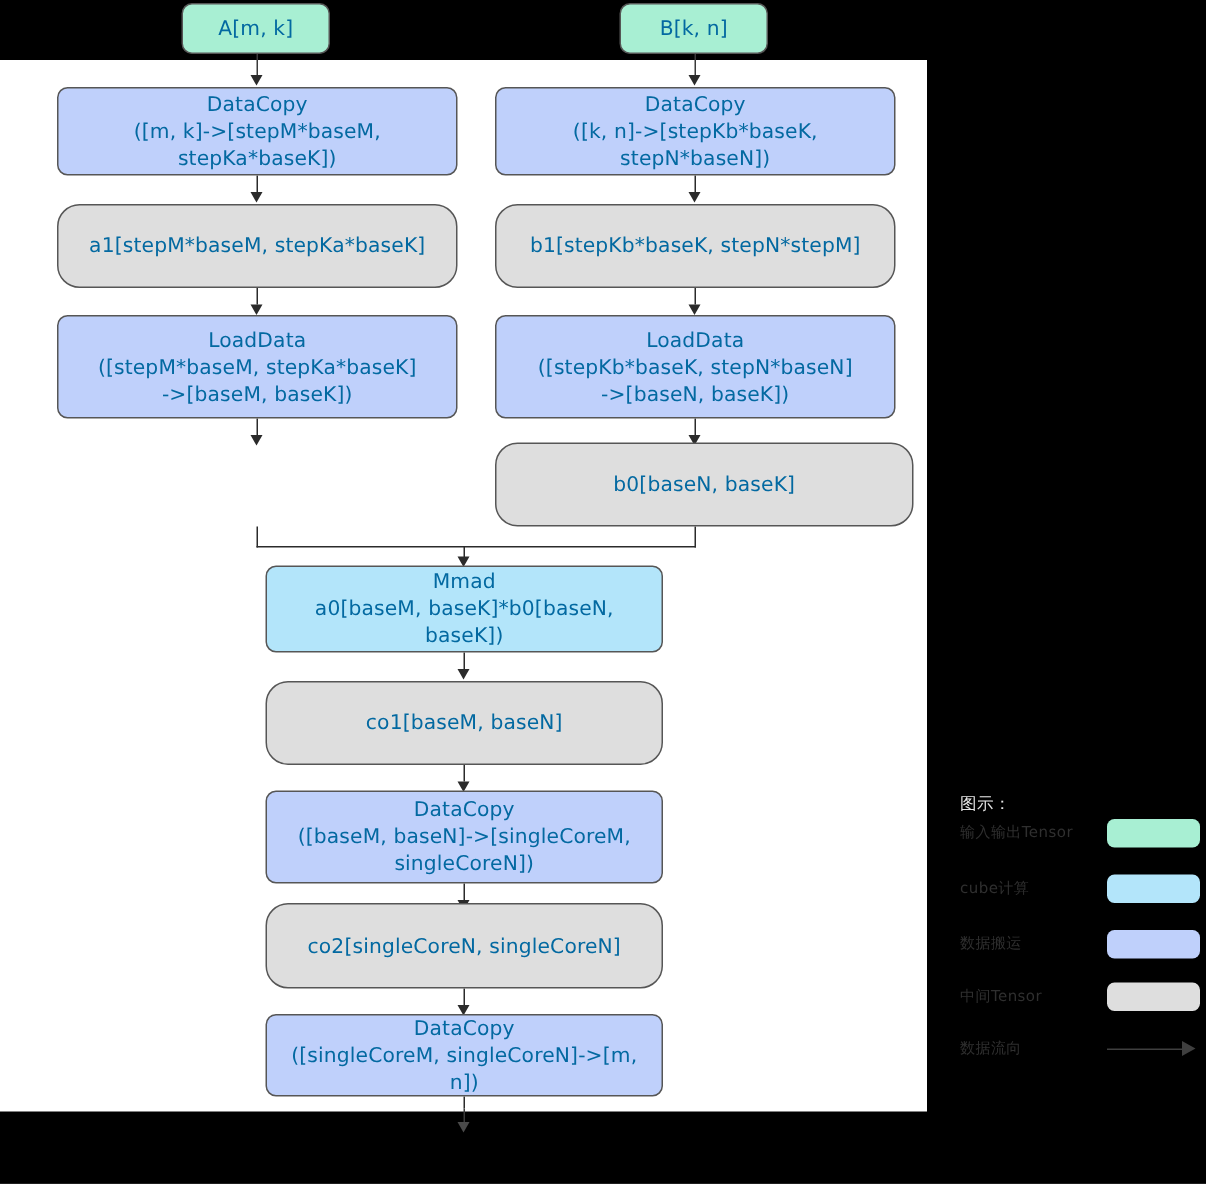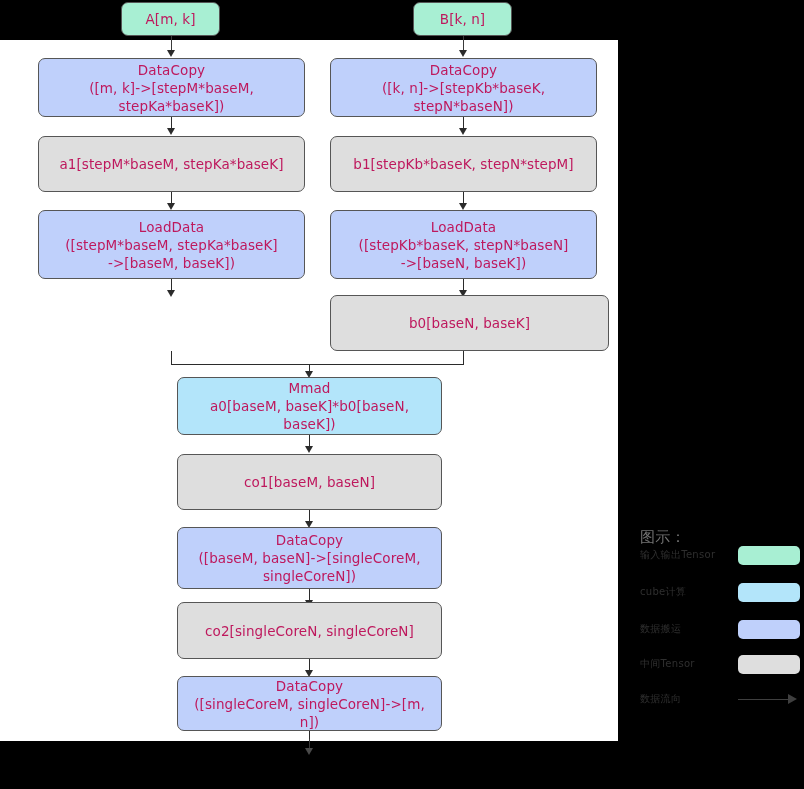--- a/index.html
+++ b/index.html
@@ -35,32 +35,32 @@
   
   .node {
     position: absolute;
     box-sizing: border-box;
     border: 1px solid #565656;
     border-radius: 7px;
     display: flex;
     align-items: center;
     justify-content: center;
     text-align: center;
-    color: #be185d;
+    color: #0369a1;
     font-size: 13.5px;
     line-height: 18px;
     letter-spacing: 0.1px;
     padding: 2px 6px;
     white-space: pre-line;
     z-index: 3;
   }
   .n-green  { background: #a8efd3; }
   .n-blue   { background: #bfd0fb; }
   .n-cyan   { background: #b3e5fa; }
-  .n-gray   { background: #dedede; }
+  .n-gray   { background: #dedede; border-radius: 15px; }
 
   
   .vline {
     position: absolute;
     width: 1px;
     background: #2b2b2b;
     z-index: 2;
   }
   .hline {
     position: absolute;
@@ -86,22 +86,22 @@
     left: 640px;
     top: 528px;
     width: 160px;
     color: #2f2f2f;
     font-size: 12.5px;
     z-index: 5;
   }
   .legend-title {
     position: absolute;
     left: 0; top: 0;
-    font-size: 15px;
-    color: #737373;
+    font-size: 11px;
+    color: #e5e5e5;
     letter-spacing: 0.3px;
   }
   .legend-row {
     position: absolute;
     left: 0;
     width: 160px;
     height: 20px;
     display: flex;
     align-items: center;
     justify-content: space-between;

